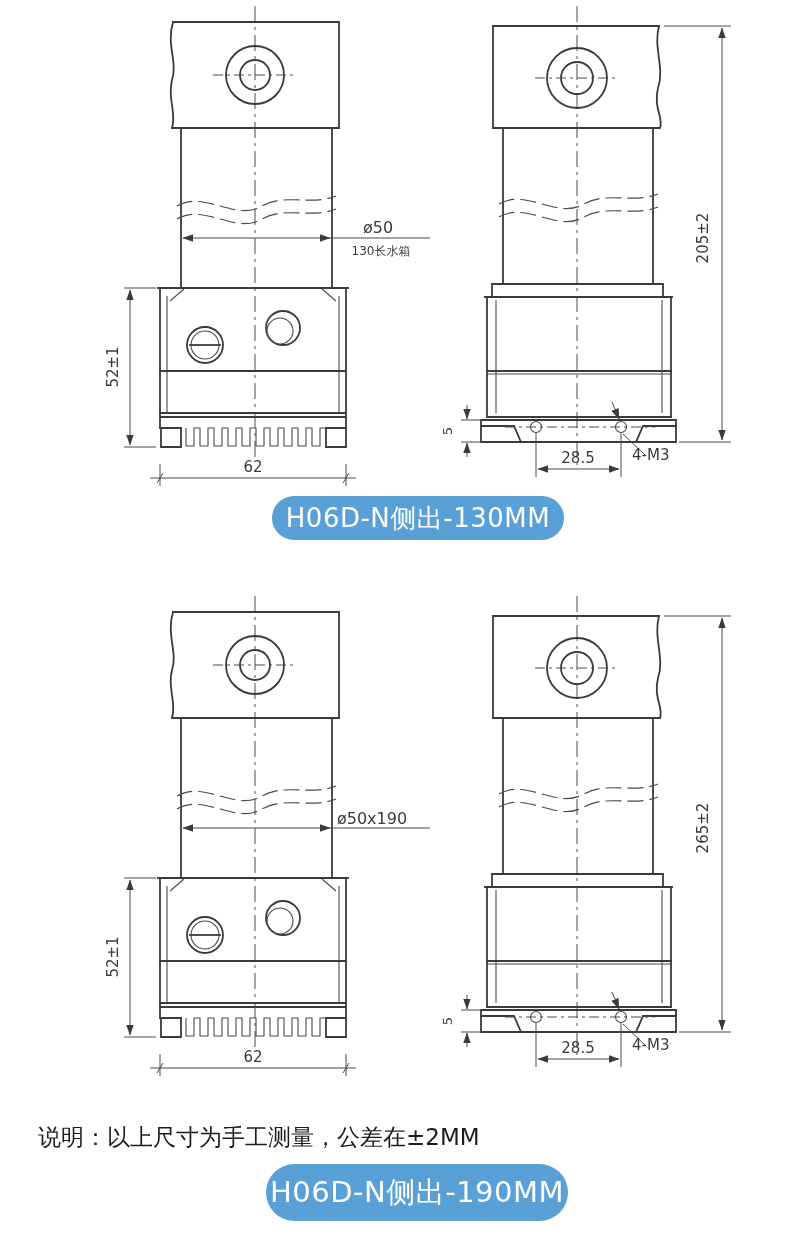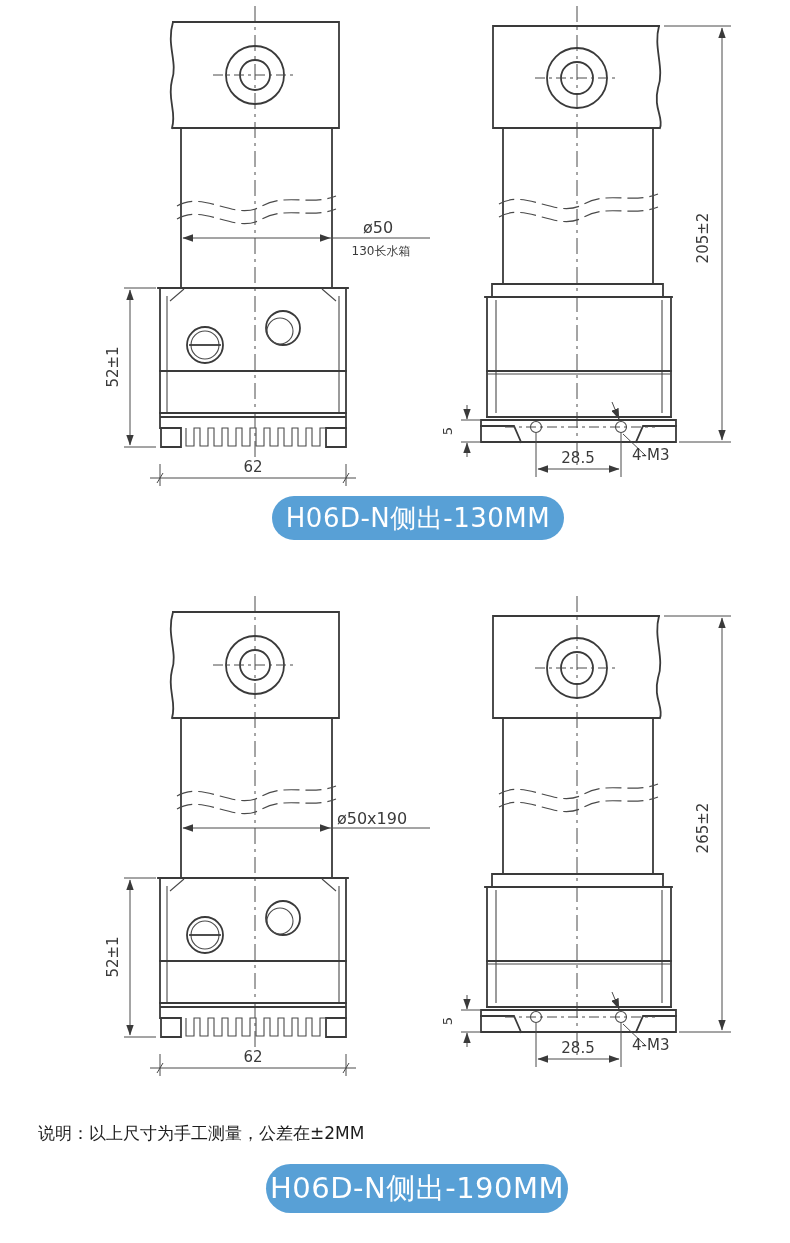--- a/index.html
+++ b/index.html
@@ -7,22 +7,22 @@
   .canvas{position:absolute;left:0;top:0;}
   svg text{fill:#3a3a3a;font-family:"DejaVu Sans",sans-serif;}
   .thick{stroke:#3a3a3a;stroke-width:1.8;fill:none;stroke-linecap:square;}
   .thin{stroke:#4a4a4a;stroke-width:1.1;fill:none;}
   .dim{stroke:#4a4a4a;stroke-width:1;fill:none;}
   .cl{stroke:#4a4a4a;stroke-width:1;fill:none;stroke-dasharray:16 5 3 5;}
   .cl2{stroke:#4a4a4a;stroke-width:1;fill:none;stroke-dasharray:10 4 3 4;}
   .wavy{stroke:#4a4a4a;stroke-width:1.2;fill:none;stroke-dasharray:16 6;}
   .badge{position:absolute;background:#58a0d6;color:#ffffff;display:flex;align-items:center;justify-content:center;letter-spacing:0.5px;}
   .badge-1{left:272px;top:496px;width:292px;height:44px;border-radius:22px;font-size:26px;}
-  .badge-2{left:266px;top:1164px;width:302px;height:49px;border-radius:29px;font-size:29px;}
-  .note{position:absolute;left:38px;top:1122px;font-size:17px;color:#1c1c1c;}
+  .badge-2{left:266px;top:1164px;width:302px;height:57px;border-radius:29px;font-size:29px;}
+  .note{position:absolute;left:38px;top:1122px;font-size:23px;color:#1c1c1c;}
   .dimtext{font-size:15px;}
   .dimsmall{font-size:13px;}
 </style>
 </head>
 <body>
 
 <svg class="canvas" width="790" height="1243" viewBox="0 0 790 1243">
   <defs>
     <marker id="arr" viewBox="0 0 10 7" refX="9.5" refY="3.5" markerWidth="11" markerHeight="8" orient="auto-start-reverse">
       <path d="M0,0 L10,3.5 L0,7 Z" fill="#3a3a3a"></path>

